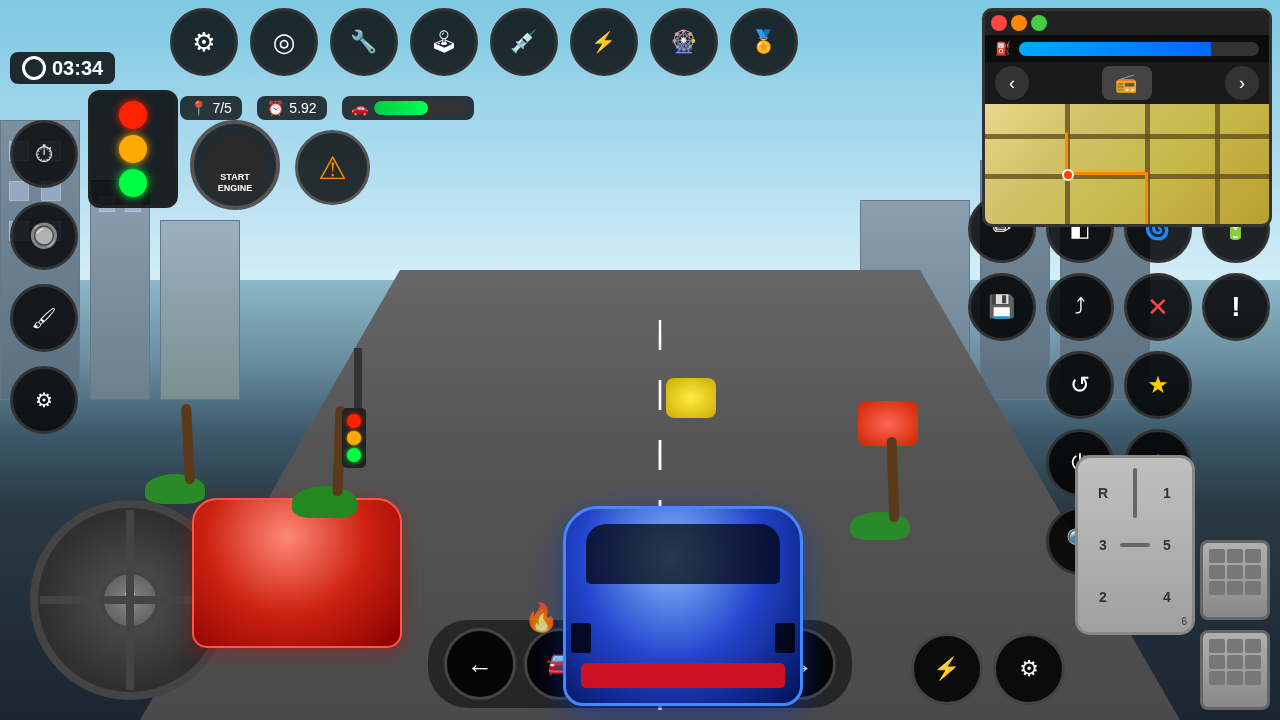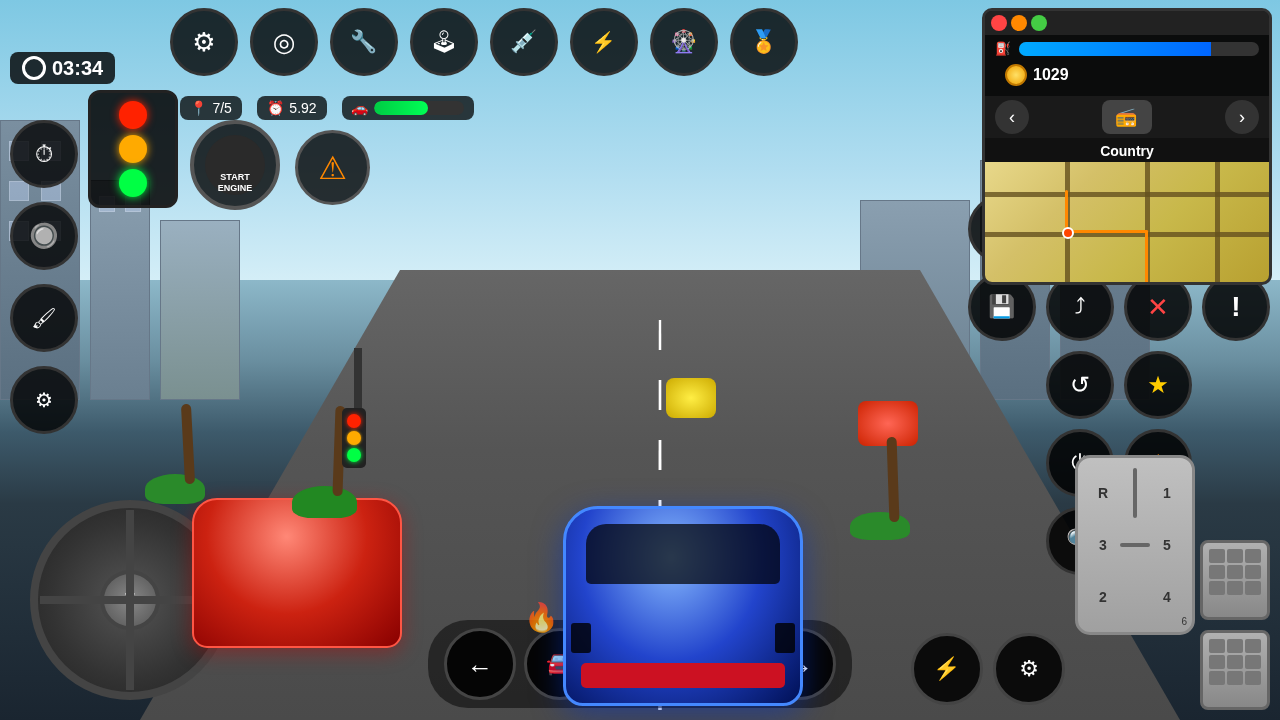--- a/index.html
+++ b/index.html
@@ -738,32 +738,25 @@
       <div class="nav-min"></div>
       <div class="nav-max"></div>
     </div>
     <div class="nav-fuel">
       <div class="fuel-row">
         <span>⛽</span>
         <div class="fuel-bar-container">
           <div class="fuel-bar-fill" style="width:80%;"></div>
         </div>
       </div>
-      <div class="coin-display">
-        <div style="width:22px;height:22px;background:radial-gradient(circle,#ffe066,#f0a000);border-radius:50%;border:2px solid #c07800;"></div>
-        <span>1029</span>
-      </div>
     </div>
     <div class="nav-controls">
       <div class="nav-arrow-btn">‹</div>
       <div class="nav-radio-icon">📻</div>
       <div class="nav-arrow-btn">›</div>
-    </div>
-    <div style="text-align:center;padding:4px 0 2px;background:#111;">
-      <span class="nav-country-label">Country</span>
     </div>
     <div class="minimap">
       <div class="minimap-bg"></div>
 
       <div class="mm-road" style="top:30px;left:0;width:100%;height:5px;"></div>
       <div class="mm-road" style="top:70px;left:0;width:100%;height:5px;"></div>
       <div class="mm-road" style="top:0;left:80px;width:5px;height:100%;"></div>
       <div class="mm-road" style="top:0;left:160px;width:5px;height:100%;"></div>
       <div class="mm-road" style="top:0;left:230px;width:5px;height:100%;"></div>
 

